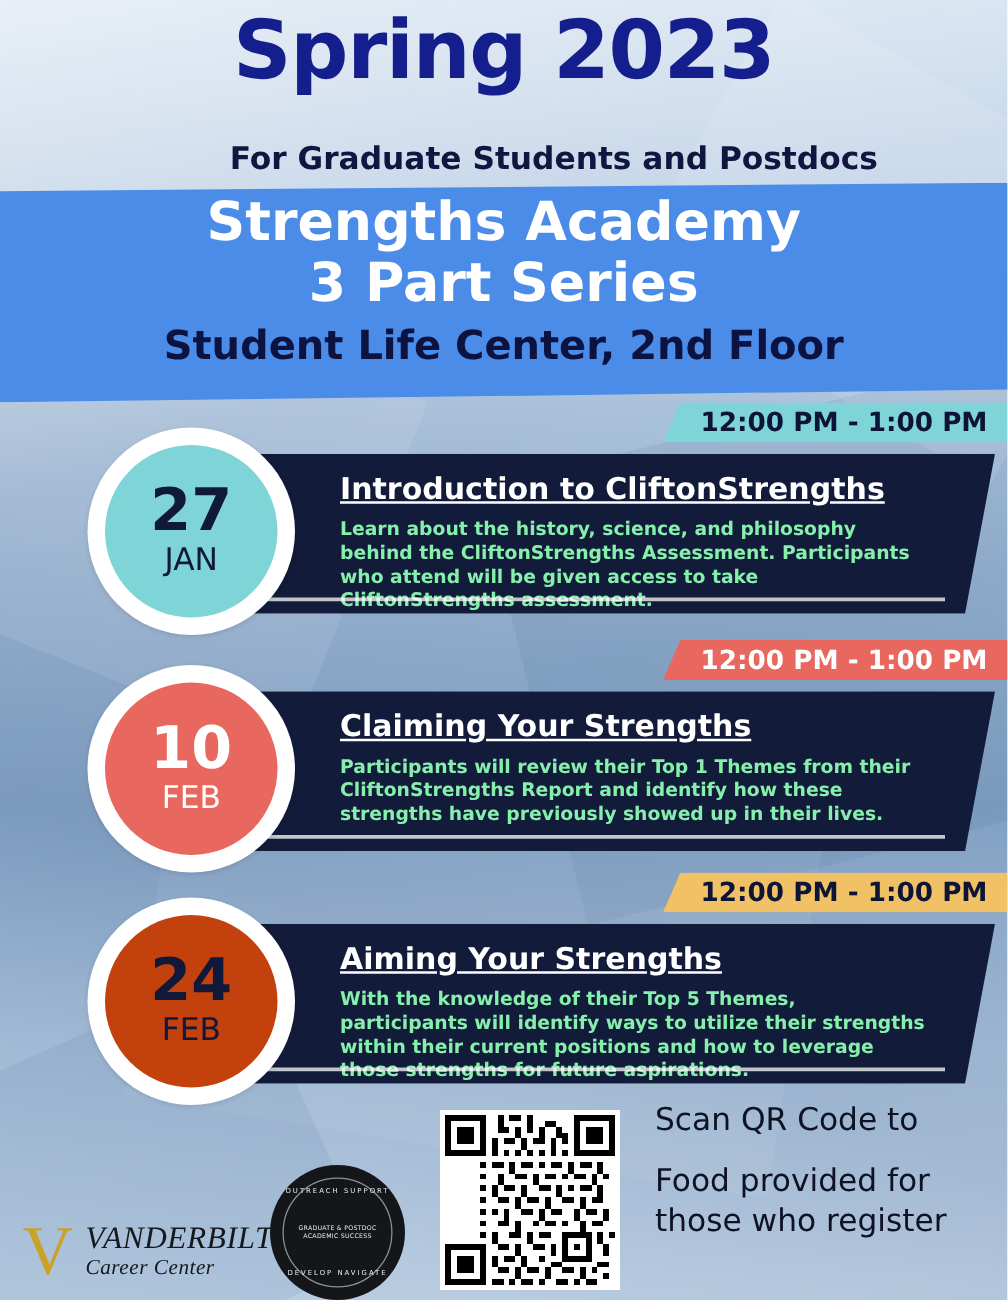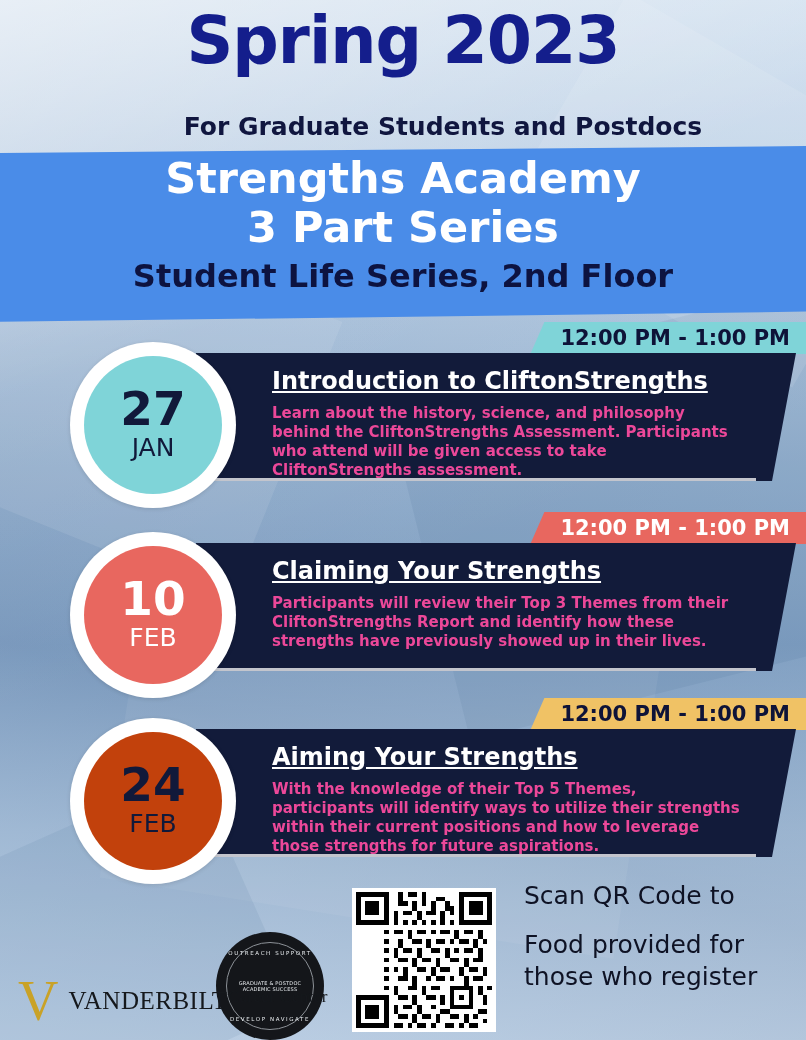--- a/index.html
+++ b/index.html
@@ -121,39 +121,39 @@
     font-family: "DejaVu Sans", sans-serif;
     clip-path: polygon(14px 0, 100% 0, 100% 100%, 0 100%);
   }
   .chip-teal { background: #7fd4d8; }
   .chip-red  { background: #e8675f; color: #ffffff; }
   .chip-gold { background: #f0c265; }
 
   .panel {
     position: absolute;
     left: 196px;
-    top: 31px;
+    top: 41px;
     width: 600px;
     height: 128px;
     background: #121b3a;
     clip-path: polygon(0 0, 100% 0, 96% 100%, 0 100%);
   }
   .panel-inner {
     padding: 14px 40px 0 76px;
   }
   .panel-title {
     color: #ffffff;
     font-size: 24px;
     font-weight: bold;
     text-decoration: underline;
     font-family: "DejaVu Sans", sans-serif;
     margin-bottom: 9px;
   }
   .panel-desc {
-    color: #ec4899;
+    color: #86efac;
     font-size: 15px;
     line-height: 1.27;
     font-weight: bold;
     font-family: "DejaVu Sans", sans-serif;
     max-width: 470px;
   }
   .underline-bar {
     position: absolute;
     left: 196px;
     top: 156px;
@@ -272,22 +272,23 @@
   }
   .vandy-v {
     font-family: "Liberation Serif", serif;
     font-size: 56px;
     line-height: 0.9;
     color: #c9a227;
     font-weight: normal;
   }
   .vandy-text {
     display: flex;
-    flex-direction: row;
+    flex-direction: column;
     color: #15181c;
+    font-style: italic;
   }
   .vandy-name {
     font-family: "Liberation Serif", serif;
     font-size: 25px;
     letter-spacing: 0.5px;
     line-height: 1.1;
   }
   .vandy-sub {
     font-family: "Liberation Serif", serif;
     font-size: 17px;
@@ -319,21 +320,21 @@
   <div class="facet f4"></div>
   <div class="facet f5"></div>
 
   <div class="title-spring">Spring 2023</div>
   <div class="subtitle-audience">For Graduate Students and Postdocs</div>
 
   <div class="blue-band"></div>
   <div class="band-text">
     <div class="band-line1">Strengths Academy</div>
     <div class="band-line2">3 Part Series</div>
-    <div class="band-line3">Student Life Series, 2nd Floor</div>
+    <div class="band-line3">Student Life Center, 2nd Floor</div>
   </div>
 
   <div class="session s1">
     <div class="time-chip chip-teal">12:00 PM - 1:00 PM</div>
     <div class="panel">
       <div class="panel-inner">
         <div class="panel-title">Introduction to CliftonStrengths</div>
         <div class="panel-desc">Learn about the history, science, and philosophy behind the CliftonStrengths Assessment. Participants who attend will be given access to take CliftonStrengths assessment.</div>
       </div>
     </div>
@@ -344,21 +345,21 @@
         <div class="date-mon">JAN</div>
       </div>
     </div>
   </div>
 
   <div class="session s2">
     <div class="time-chip chip-red">12:00 PM - 1:00 PM</div>
     <div class="panel">
       <div class="panel-inner">
         <div class="panel-title">Claiming Your Strengths</div>
-        <div class="panel-desc">Participants will review their Top 3 Themes from their CliftonStrengths Report and identify how these strengths have previously showed up in their lives.</div>
+        <div class="panel-desc">Participants will review their Top 1 Themes from their CliftonStrengths Report and identify how these strengths have previously showed up in their lives.</div>
       </div>
     </div>
     <div class="underline-bar"></div>
     <div class="date-circle">
       <div class="date-inner circle-red">
         <div class="date-day">10</div>
         <div class="date-mon">FEB</div>
       </div>
     </div>
   </div>

